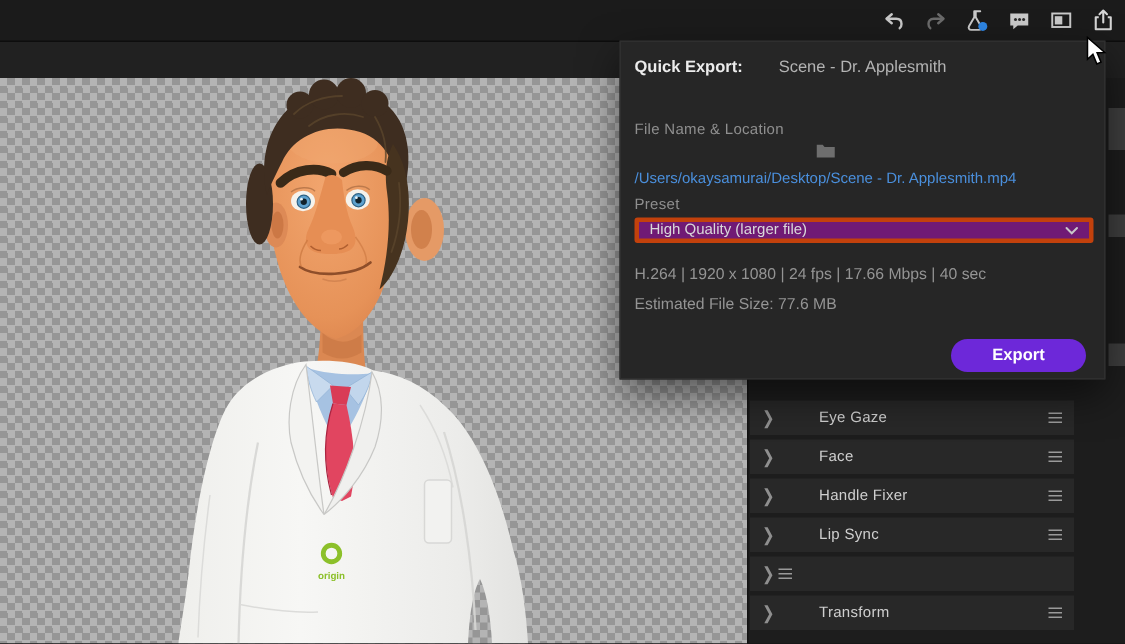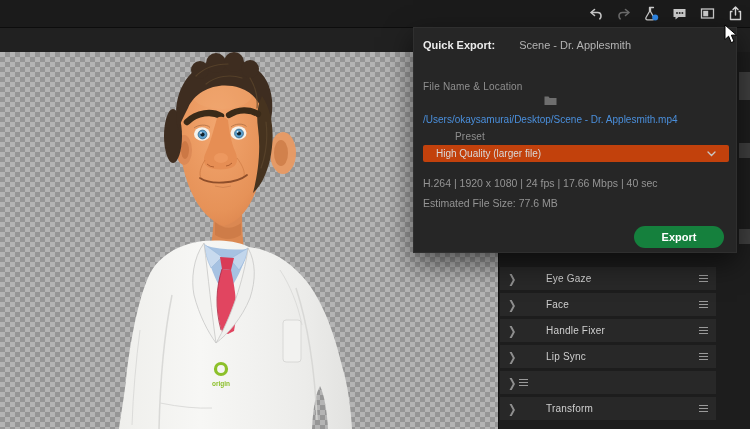--- a/index.html
+++ b/index.html
@@ -38,31 +38,31 @@
     box-shadow:0 10px 26px rgba(0,0,0,.55);
     z-index:30;
   }
   .qe-title{position:absolute;left:9px;top:11px;font-size:11px;display:flex;gap:8px;white-space:nowrap;justify-content:space-between;}
   .qe-title .t1{color:#ececec;font-weight:bold;}
   .qe-title .t2{color:#b3b3b3;margin-left:16px;}
   .qe-label{position:absolute;left:9px;font-size:10px;color:#8f8f8f;letter-spacing:.2px;}
   .file-row{position:absolute;left:9px;top:67px;display:flex;align-items:center;gap:8px;flex-direction:column;}
   .file-link{font-size:10px;color:#4a8fdc;cursor:pointer;white-space:nowrap;}
   .preset-select{
-    position:absolute;left:9px;top:117px;width:306px;height:17px;background:#c2410c;
-    border:6px solid #c2410c;border-radius:2px;box-sizing:border-box;
+    position:absolute;left:9px;top:117px;width:306px;height:17px;background:#701a75;
+    border:3px solid #c2410c;border-radius:2px;box-sizing:border-box;
     display:flex;align-items:center;cursor:pointer;
   }
   .preset-select .val{flex:1;font-size:10px;color:#d9d9d9;padding-left:7px;white-space:nowrap;}
   .preset-select .dd{flex:0 0 auto;margin-right:7px;display:flex;}
   .qe-specs{position:absolute;left:9px;top:149px;font-size:10.5px;color:#949494;white-space:nowrap;}
   .qe-size{position:absolute;left:9px;top:169px;font-size:10.5px;color:#949494;white-space:nowrap;}
   .export-btn{
     position:absolute;left:220px;top:198px;width:90px;height:22px;border-radius:11px;
-    background:#15803d;border:none;color:#fff;font-weight:bold;font-size:11px;
+    background:#6d28d9;border:none;color:#fff;font-weight:bold;font-size:11px;
     display:flex;align-items:center;justify-content:center;cursor:pointer;
     font-family:"Liberation Sans", sans-serif;
   }
   .cursor{position:absolute;left:724px;top:24px;z-index:40;pointer-events:none;}
 </style>
 </head>
 <body>
 
 <div class="topbar">
   <div class="topbar-icons">
@@ -285,21 +285,21 @@
 
   <div class="file-row">
     <span style="display:flex;">
       <svg width="13" height="11" viewBox="0 0 13 11">
           <path d="M0.5 1.5 h4 l1.2 1.5 h6.8 v7 h-12 z" fill="#6e6e6e"></path>
         </svg>
     </span>
     <span class="file-link">/Users/okaysamurai/Desktop/Scene - Dr. Applesmith.mp4</span>
   </div>
 
-  <div class="qe-label" style="top:103px;margin-left:32px;">Preset</div>
+  <div class="qe-label" style="top:103px;">Preset</div>
 
   <div class="preset-select">
     <span class="val">High Quality (larger file)</span>
     <span class="dd">
       <svg width="9" height="6" viewBox="0 0 9 6">
           <path d="M1 1 L4.5 4.5 L8 1" fill="none" stroke="#c8c8c8" stroke-width="1.3" stroke-linecap="round"></path>
         </svg>
     </span>
   </div>
 

